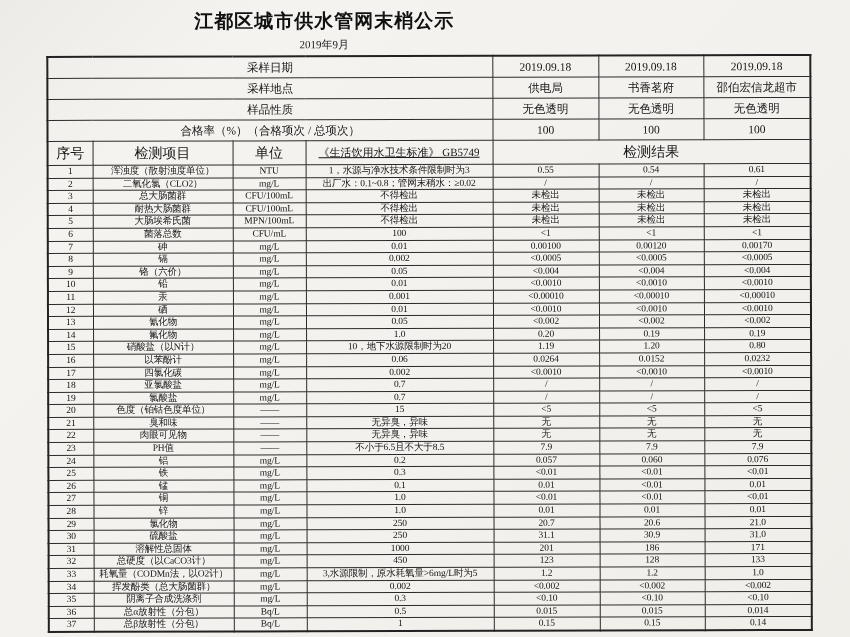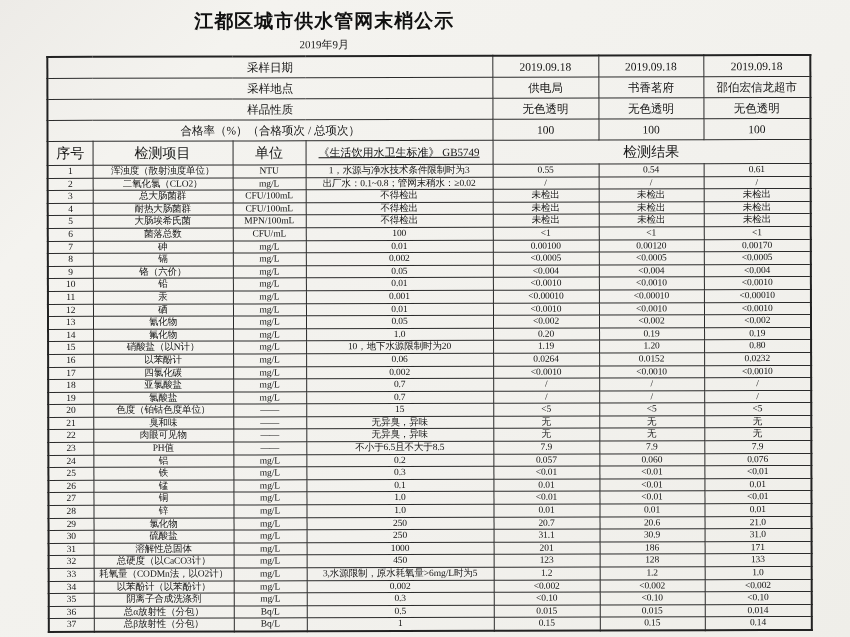--- a/index.html
+++ b/index.html
@@ -379,21 +379,21 @@
           <td class="c0">33</td>
           <td class="c1">耗氧量（CODMn法，以O2计）</td>
           <td class="c2">mg/L</td>
           <td class="c3">3,水源限制，原水耗氧量&gt;6mg/L时为5</td>
           <td class="c4">1.2</td>
           <td class="c5">1.2</td>
           <td class="c6">1.0</td>
         </tr>
         <tr>
           <td class="c0">34</td>
-          <td class="c1">以苯酚计（以苯酚计）</td>
+          <td class="c1">挥发酚类（总大肠菌群）</td>
           <td class="c2">mg/L</td>
           <td class="c3">0.002</td>
           <td class="c4">&lt;0.002</td>
           <td class="c5">&lt;0.002</td>
           <td class="c6">&lt;0.002</td>
         </tr>
         <tr>
           <td class="c0">35</td>
           <td class="c1">阴离子合成洗涤剂</td>
           <td class="c2">mg/L</td>

